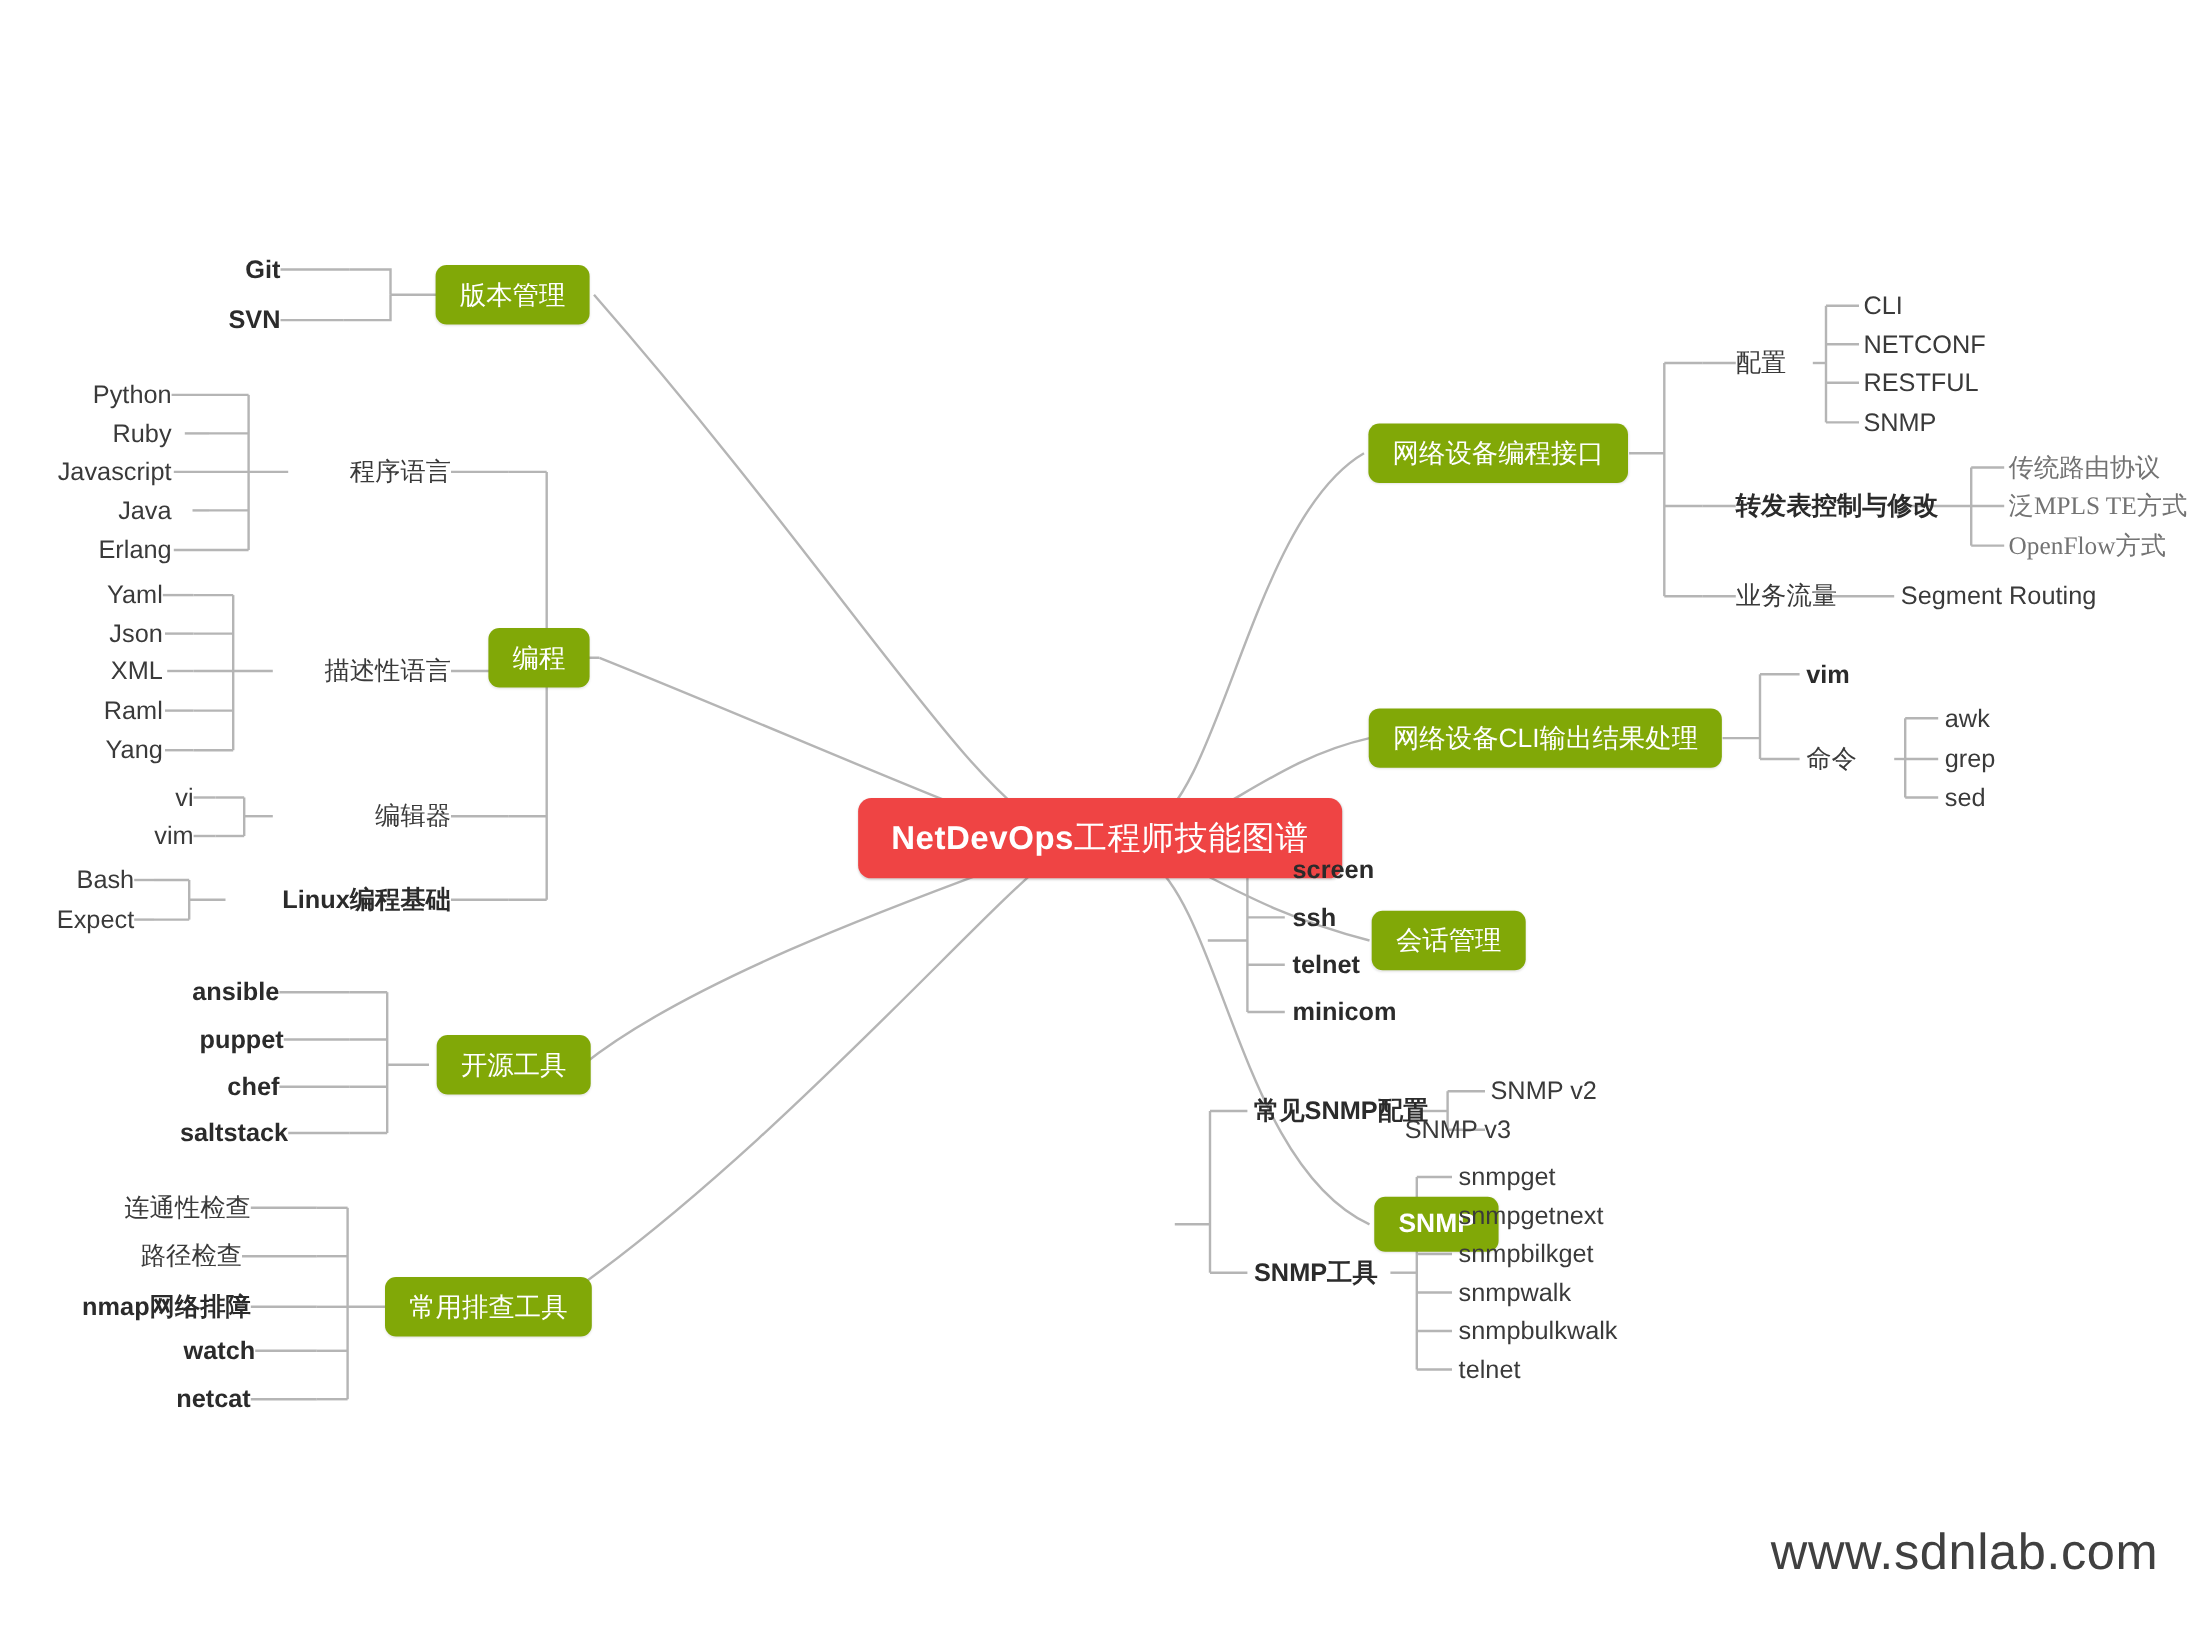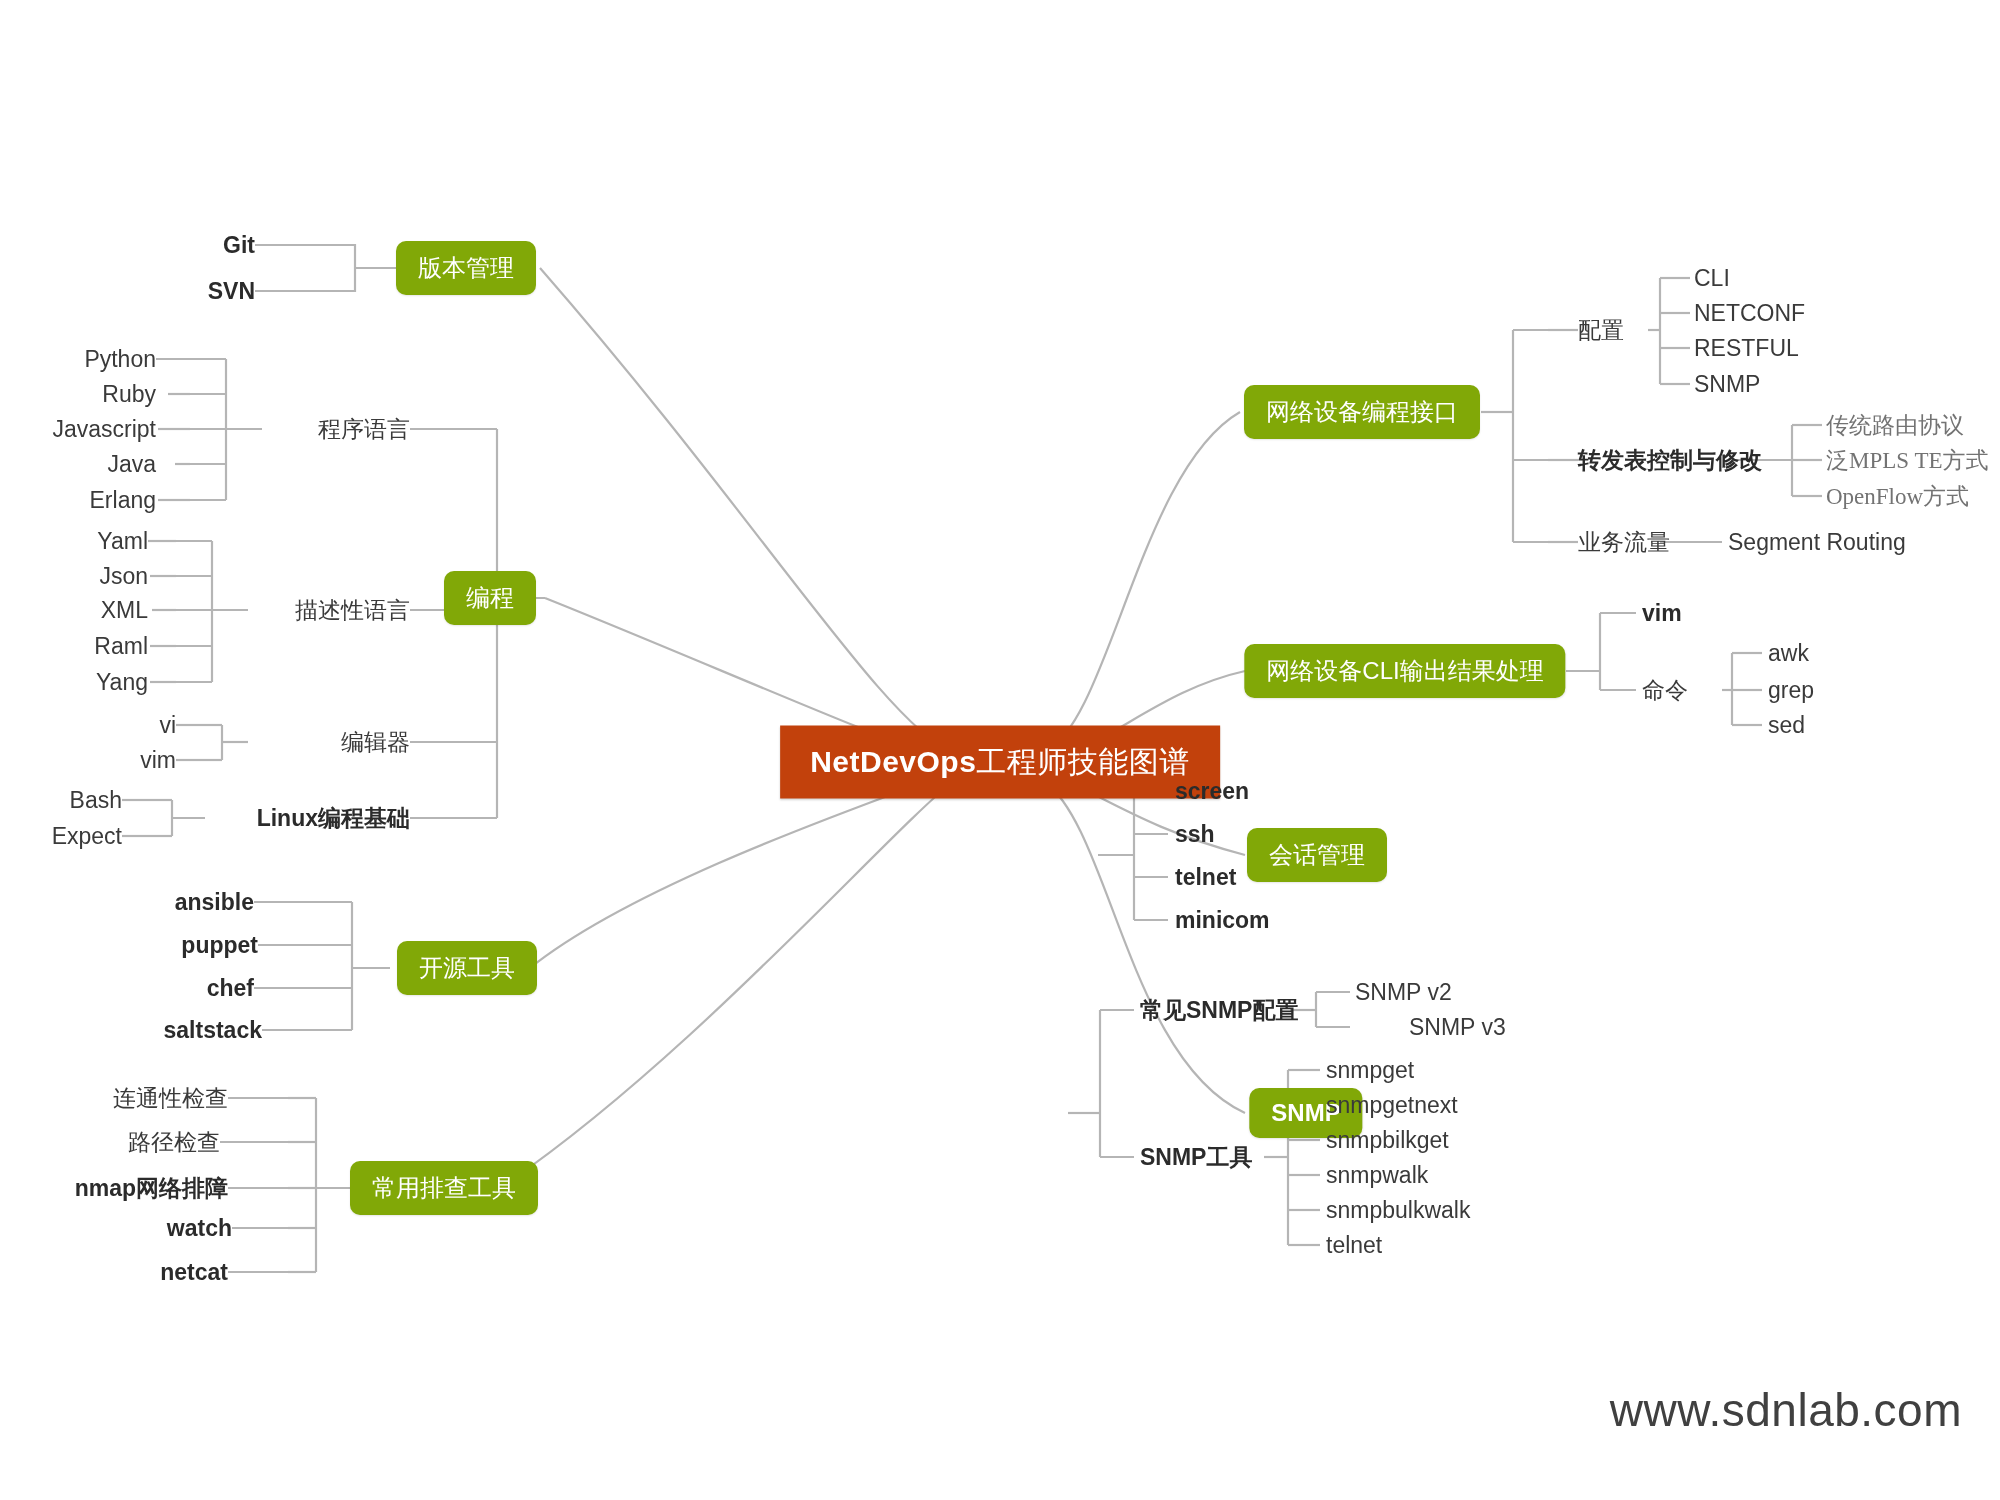--- a/index.html
+++ b/index.html
@@ -7,21 +7,21 @@
     width:2000px;height:1500px;position:relative;overflow:hidden;
     font-family:"Liberation Sans","DejaVu Sans",sans-serif;
     color:#2b2b2b;
   }
   #mindmap-root{position:absolute;inset:0;}
   svg#edges{position:absolute;left:0;top:0;width:2000px;height:1500px;pointer-events:none;}
   .node{position:absolute;white-space:nowrap;}
 
   
   .root-node{
-    background:#c2410c;color:#ffffff;border-radius:0;
+    background:#ef4444;color:#ffffff;border-radius:12px;
     padding:16px 30px;font-size:30px;letter-spacing:.5px;
     box-shadow:0 1px 2px rgba(0,0,0,.18);
     transform:translate(-50%,-50%);
   }
   .root-node b{font-weight:bold;}
 
   
   .green-node{
     background:#81a807;color:#ffffff;border-radius:10px;
     padding:11px 22px;font-size:24px;
@@ -286,21 +286,21 @@
 
   <div class="t bold" style="left:1175px;top:791px;">screen</div>
   <div class="t bold" style="left:1175px;top:834px;">ssh</div>
   <div class="t bold" style="left:1175px;top:877px;">telnet</div>
   <div class="t bold" style="left:1175px;top:920px;">minicom</div>
 
   <div class="t bold" style="left:1140px;top:1010px;">常见SNMP配置</div>
   <div class="t bold" style="left:1140px;top:1157px;">SNMP工具</div>
 
   <div class="t" style="left:1355px;top:992px;">SNMP v2</div>
-  <div class="t" style="left:1409px;top:1027px;">SNMP v3</div>
+  <div class="t" style="left:1277px;top:1027px;">SNMP v3</div>
 
   <div class="t" style="left:1326px;top:1070px;">snmpget</div>
   <div class="t" style="left:1326px;top:1105px;">snmpgetnext</div>
   <div class="t" style="left:1326px;top:1140px;">snmpbilkget</div>
   <div class="t" style="left:1326px;top:1175px;">snmpwalk</div>
   <div class="t" style="left:1326px;top:1210px;">snmpbulkwalk</div>
   <div class="t" style="left:1326px;top:1245px;">telnet</div>
 
   <div class="watermark">www.sdnlab.com</div>
 

